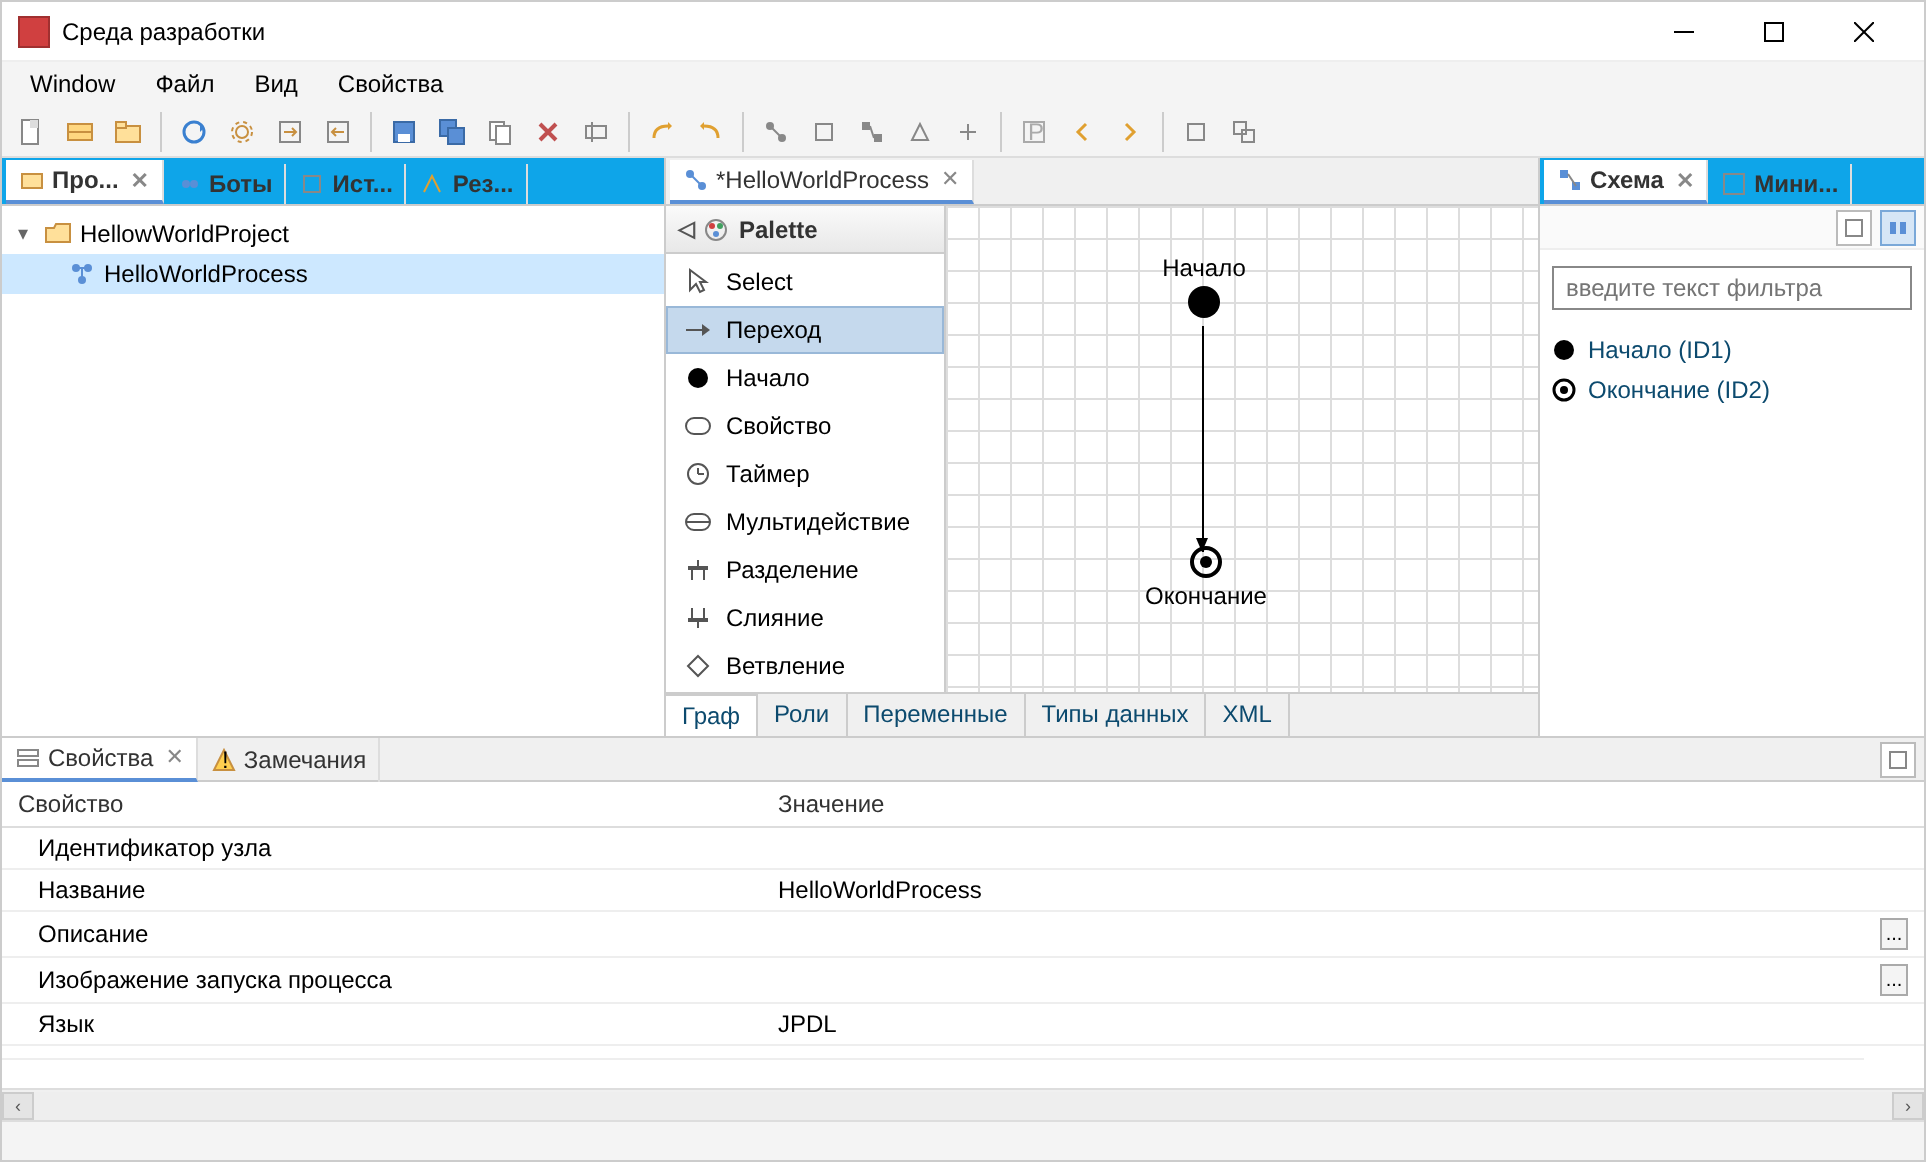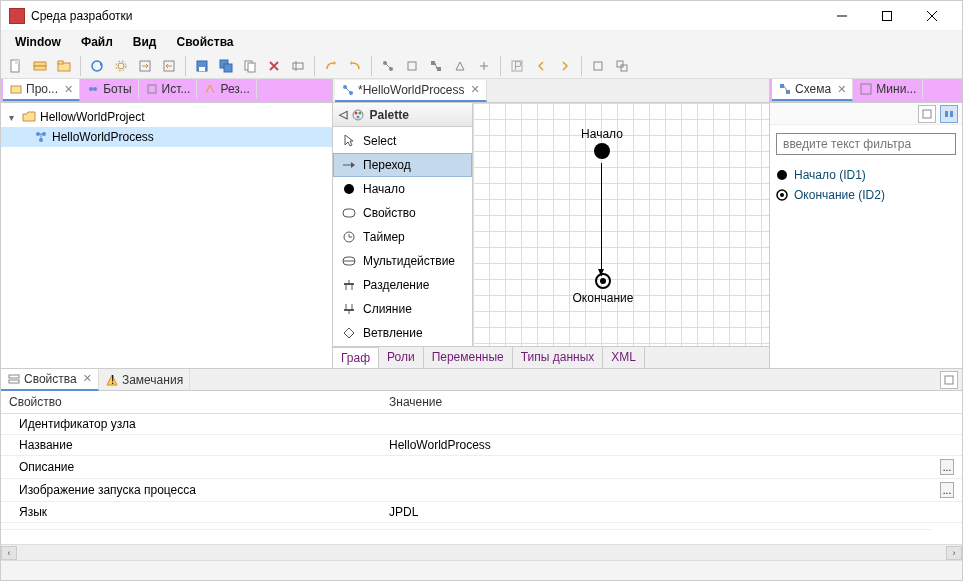--- a/index.html
+++ b/index.html
@@ -7,33 +7,33 @@
   
   
   .titlebar { height: 30px; display: flex; align-items: center; padding: 0 8px; background: #fff; border-bottom: 1px solid #eee; }
   .titlebar .appicon { width: 16px; height: 16px; background: #d04040; display: inline-block; margin-right: 6px; border: 1px solid #a03030; }
   .titlebar .title { flex: 1; font-size: 12px; color: #000; }
   .titlebar .winbtns { display: flex; gap: 0; }
   .titlebar .winbtn { width: 45px; height: 28px; display: flex; align-items: center; justify-content: center; color: #333; }
 
   
   .menubar { height: 22px; display: flex; align-items: center; padding: 0 4px; background: #f4f4f4; }
-  .menubar .menuitem { padding: 3px 10px; color: #000; font-weight: bold; }
+  .menubar .menuitem { padding: 3px 10px; color: #000; }
 
   
   .toolbar { height: 26px; display: flex; align-items: center; padding: 2px 4px; background: #f4f4f4; border-bottom: 1px solid #ddd; gap: 2px; }
   .tbtn { width: 22px; height: 22px; display: flex; align-items: center; justify-content: center; border: 1px solid transparent; }
   .tbsep { width: 1px; height: 20px; background: #ccc; margin: 0 3px; }
 
   
   .mainrow { flex: 1; display: flex; overflow: hidden; }
 
   
   .leftpanel { width: 332px; display: flex; flex-direction: column; border-right: 1px solid #ccc; background: #fff; }
-  .tabstrip { display: flex; align-items: flex-start; height: 24px; background: #f0abfc; border-bottom: 1px solid #ccc; padding-left: 2px; gap: 0; }
+  .tabstrip { display: flex; align-items: flex-end; height: 24px; background: #0ea5e9; border-bottom: 1px solid #ccc; padding-left: 2px; gap: 0; font-weight: bold; }
   .tab { display: flex; align-items: center; gap: 3px; padding: 3px 6px; font-size: 12px; color: #333; border-right: 1px solid #ddd; }
   .tab.active { background: #fff; border-bottom: 2px solid #5a8fd6; }
   .tab .tabicon { width: 14px; height: 14px; display: inline-flex; align-items: center; justify-content: center; }
   .tab .closex { color: #888; font-size: 11px; margin-left: 3px; }
   .tree { flex: 1; padding: 4px 0; overflow: auto; }
   .treerow { display: flex; align-items: center; height: 20px; padding-left: 8px; color: #000; }
   .treerow .arrow { width: 12px; color: #666; font-size: 10px; }
   .treerow .nodeicon { width: 16px; height: 16px; display: inline-flex; align-items: center; justify-content: center; margin-right: 3px; }
   .treerow.selected { background: #cde8ff; }
   .treerow.child { padding-left: 32px; }
@@ -57,21 +57,21 @@
   .graphnode { position: absolute; font-size: 12px; color: #000; }
   .graphnode .lbl { white-space: nowrap; }
   
   .startcircle { width: 16px; height: 16px; background: #000; border-radius: 50%; display: block; margin: 2px auto 0 auto; }
   .endcircle { width: 16px; height: 16px; border: 2px solid #000; border-radius: 50%; display: flex; align-items: center; justify-content: center; margin: 0 auto 2px auto; }
   .endcircle::after { content: ""; width: 6px; height: 6px; background: #000; border-radius: 50%; }
   .edge { position: absolute; left: 128px; top: 60px; width: 1px; height: 113px; background: #000; }
   .edge::after { content: ""; position: absolute; bottom: 0; left: -3px; border-left: 3.5px solid transparent; border-right: 3.5px solid transparent; border-top: 7px solid #000; }
 
   .bottomtabs { height: 22px; display: flex; align-items: stretch; background: #f0f0f0; border-top: 1px solid #ccc; }
-  .btab { padding: 3px 8px; font-size: 12px; border-right: 1px solid #ccc; color: #701a75; }
+  .btab { padding: 3px 8px; font-size: 12px; border-right: 1px solid #ccc; color: #0c4a6e; }
   .btab.active { background: #fff; border-top: 1px solid #ccc; border-bottom: 1px solid #fff; margin-bottom: -1px; }
 
   
   .rightpanel { width: 192px; display: flex; flex-direction: column; background: #fff; }
   .rightpanel .filterrow { padding: 8px 6px; }
   .rightpanel input.filter { width: 100%; height: 22px; border: 1px solid #888; padding: 0 6px; font-size: 12px; outline: none; }
   .rightpanel .outlineitems { padding: 2px 6px; }
   .outitem { display: flex; align-items: center; gap: 6px; height: 20px; color: #0c4a6e; }
   .righticons { height: 22px; display: flex; align-items: center; justify-content: flex-end; gap: 4px; padding-right: 4px; background: #fafafa; border-bottom: 1px solid #eee; }
   .smallbtn { width: 18px; height: 18px; border: 1px solid #bbb; display: flex; align-items: center; justify-content: center; background: #fff; font-size: 10px; color: #555; }

